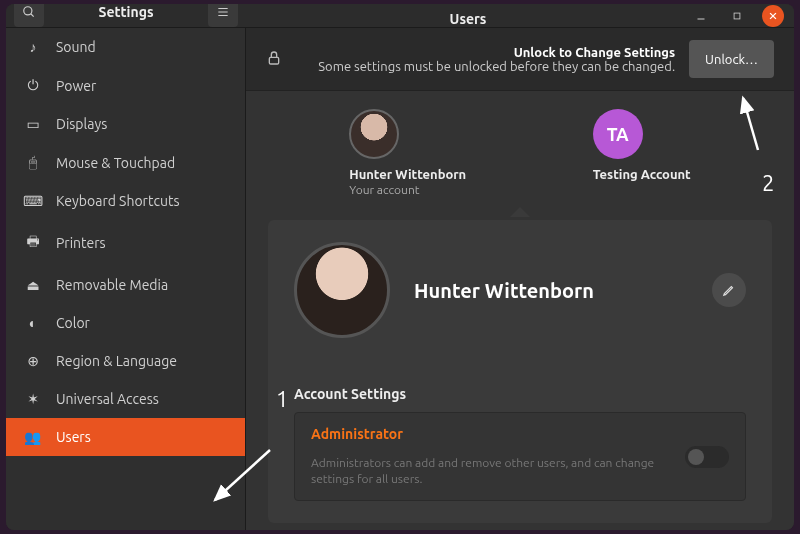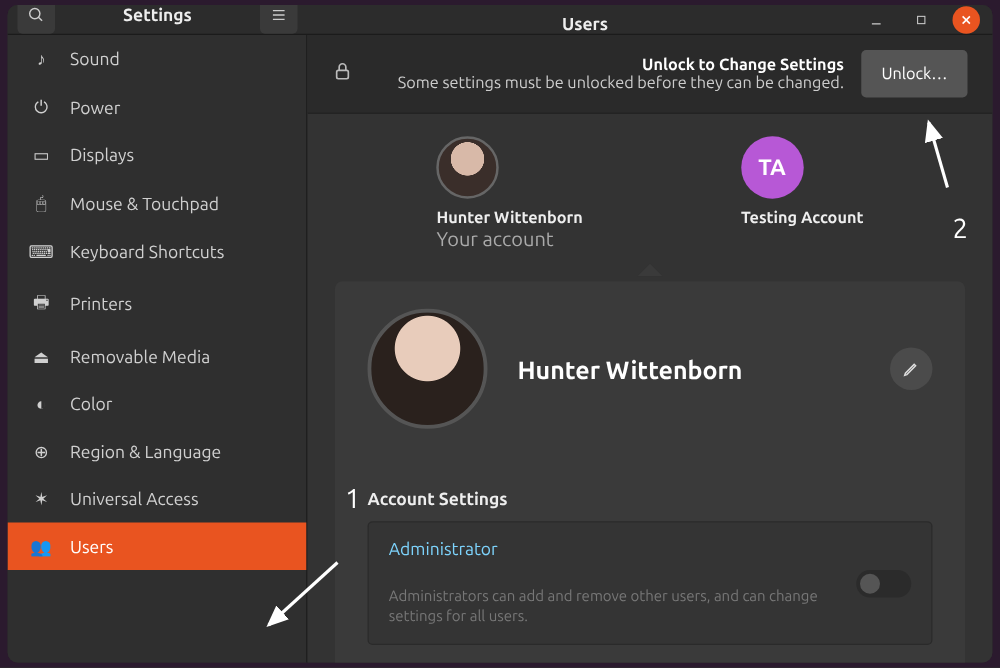--- a/index.html
+++ b/index.html
@@ -79,21 +79,21 @@
     cursor:pointer;
   }
   .avatar {
     width:50px; height:50px; border-radius:50%;
     background:#999; margin-bottom:8px; overflow:hidden;
     display:flex; align-items:center; justify-content:center;
     color:#fff; font-weight:700; font-size:18px;
   }
   .avatar.photo { background: radial-gradient(circle at 50% 35%, #d8b9a8 0 35%, #3a2e2a 36% 100%); border:2px solid #666;}
   .avatar.purple { background:#b758d6; }
-  .account .sub { font-weight:400; color:#aaa; font-size:16px; margin-top:2px;}
+  .account .sub { font-weight:400; color:#aaa; font-size:12px; margin-top:2px;}
   .pointer-notch {
     text-align:center; margin-top:6px;
   }
   .detail-panel {
     margin: 0 22px 22px 22px;
     background:#3a3a3a;
     border-radius:6px;
     padding:22px 26px;
     flex:1;
   }
@@ -109,21 +109,21 @@
     background:#4b4b4b; display:flex; align-items:center; justify-content:center;
     color:#ddd; cursor:pointer;
   }
   .section-title { color:#eee; font-weight:700; font-size:14px; margin-bottom:10px;margin-top:48px;}
   .setting-row {
     background:#343434; border:1px solid #2a2a2a; border-radius:4px;
     padding:12px 16px; display:flex; align-items:center; gap:14px;
     color:#777;
   }
   .setting-desc { flex:1; font-size:12px; line-height:1.4; }
-  .setting-desc .sd-title { color:#7dd3fc; font-size:14px; margin-bottom:20px;}
+  .setting-desc .sd-title { color:#f97316; font-size:14px; margin-bottom:10px;font-weight:bold;}
   .toggle {
     width:44px; height:22px; border-radius:11px; background:#2b2b2b;
     position:relative;
   }
   .toggle::after {
     content:""; position:absolute; left:3px; top:3px;
     width:16px; height:16px; border-radius:50%; background:#555;
   }
   
   .annot { position:absolute; color:#fff; font-size:22px; font-weight:400; pointer-events:none;}

